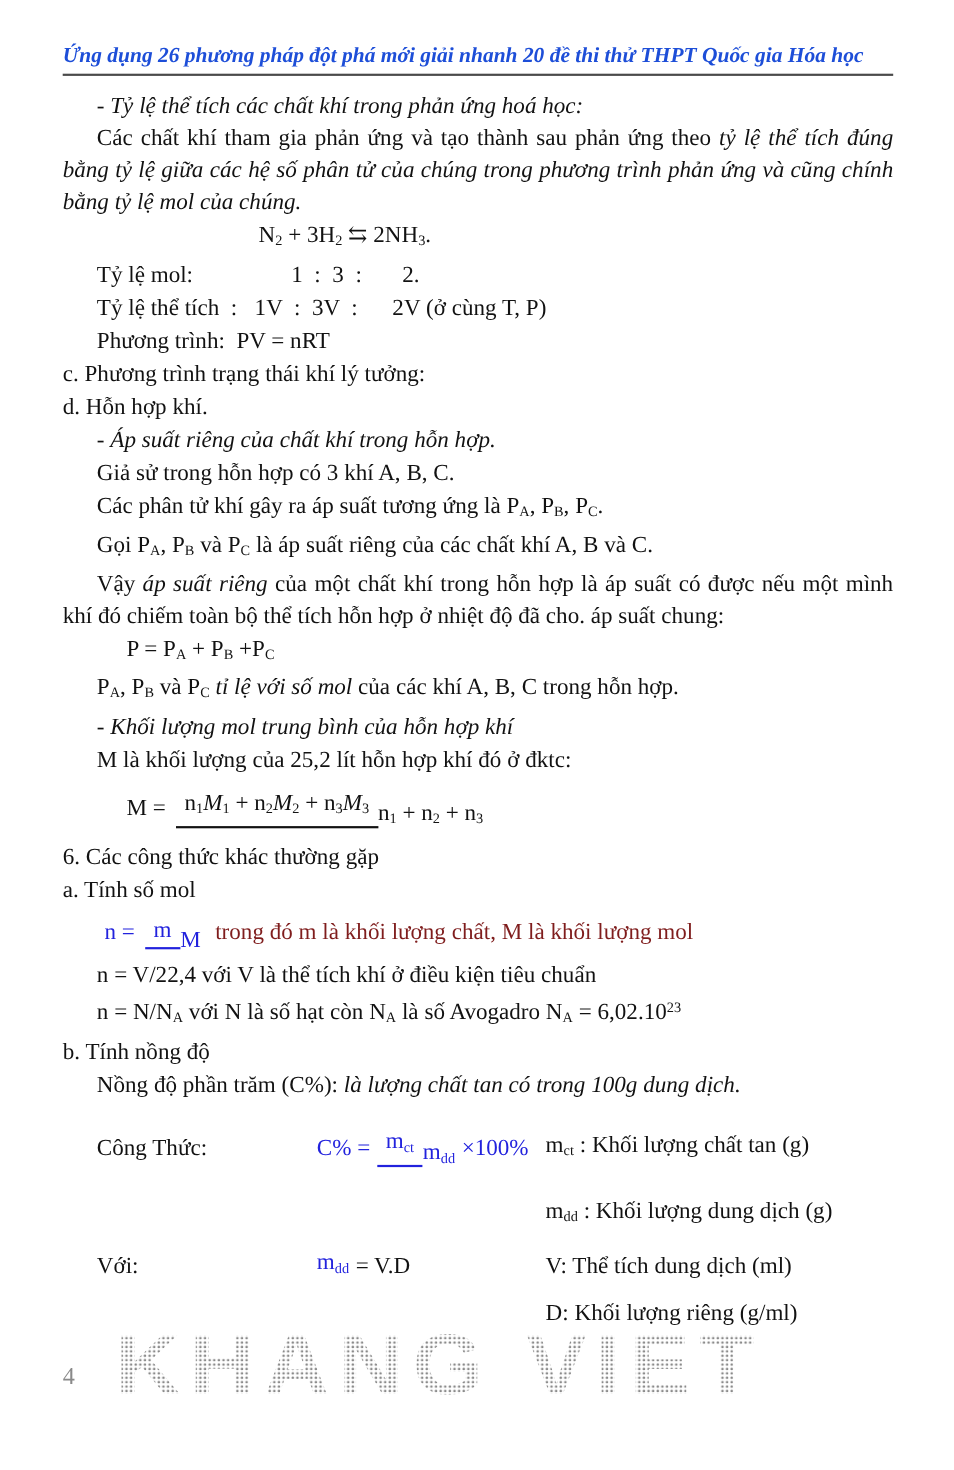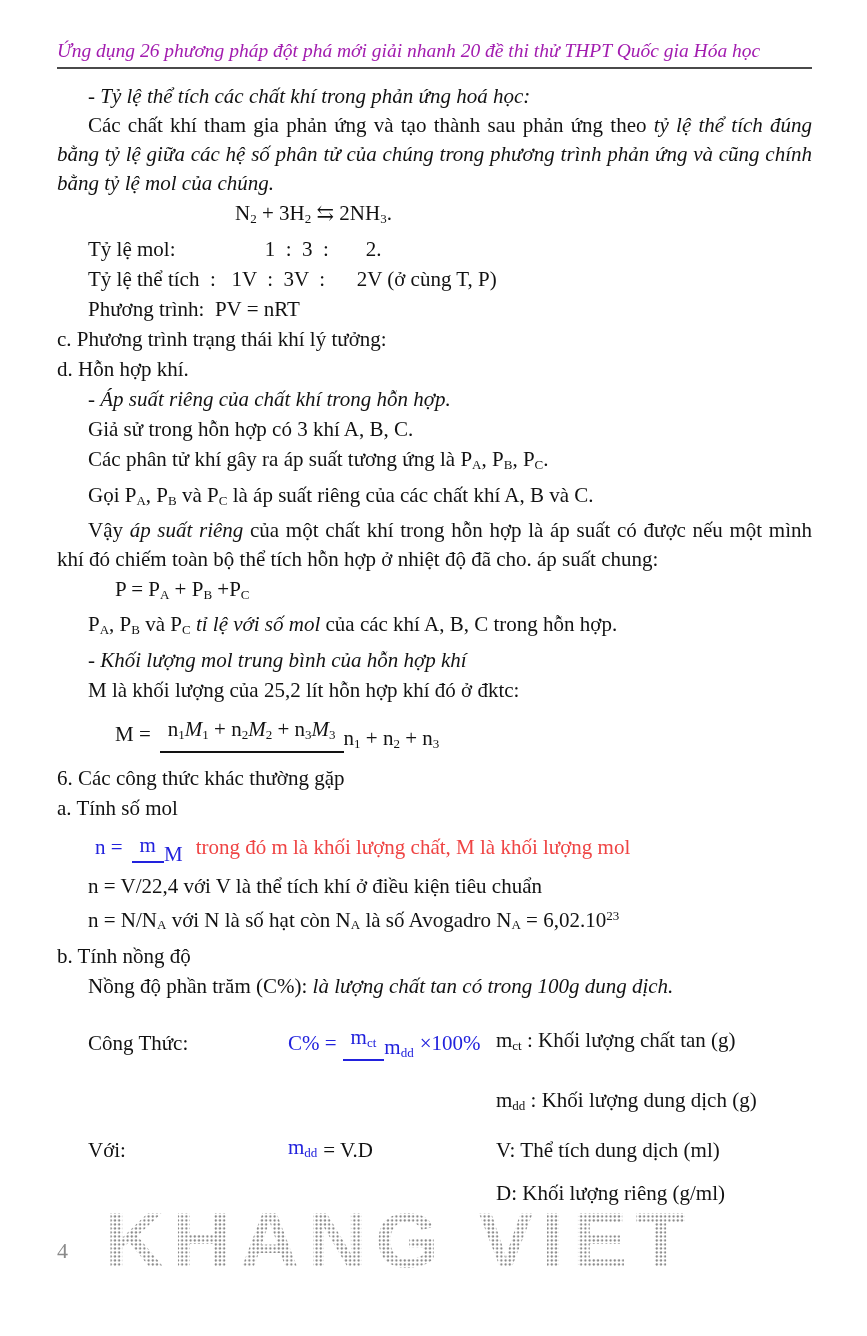--- a/index.html
+++ b/index.html
@@ -2,21 +2,21 @@
 <html><head>
 <meta charset="utf-8">
 <style>
   html,body { margin:0; padding:0; background:#ffffff; }
   .page {
     position:relative; width:867px; height:1336px; background:#ffffff;
     font-family:"Liberation Serif","DejaVu Serif",serif;
     font-size:21px; color:#121212; overflow:hidden;
   }
   .header { margin:40px 55px 0 57px; padding-bottom:5px; border-bottom:2px solid #4a4a4a; }
-  .header-title { font-size:19.5px; font-weight:normal; font-style:italic; color:#a21caf; }
+  .header-title { font-size:19.5px; font-weight:bold; font-style:italic; color:#1d4ed8; }
 
   .line { line-height:30px; }
   .para { margin:0 55px 0 57px; text-align:justify; text-indent:31px; line-height:29px; }
   .ml0 { margin-left:57px; }
   .ml1 { margin-left:88px; }
   .ml2 { margin-left:115px; }
   .mleq { margin-left:235px; }
   .mt12 { margin-top:12px; }
   .bd { font-weight:normal; }
   .it { font-style:italic; }
@@ -26,21 +26,21 @@
   .sb { font-size:0.62em; vertical-align:-0.22em; }
   .sp { font-size:0.62em; vertical-align:0.5em; }
 
   .frac { display:inline-flex; align-items:center; text-align:center; line-height:26px; }
   .frac .num { padding:0 8px 3px; border-bottom:2px solid currentColor; }
   .frac .den { padding-top:14px; }
 
   .formula-row { display:flex; align-items:center; gap:9px; }
   .mfrac-row { margin:6px 0 6px 115px; line-height:28px; }
   .nmol-row { margin:4px 0 4px 95px; line-height:26px; }
-  .nmol-row .tail { color:#ef4444; margin-left:4px; }
+  .nmol-row .tail { color:#7f1d1d; margin-left:4px; }
 
   .cols { display:flex; align-items:center; margin-left:88px; line-height:30px; }
   .col-label { width:200px; flex:none; }
   .col-formula { width:208px; flex:none; display:flex; align-items:center; gap:6px; }
   .col-spacer { width:408px; flex:none; }
   .col-right { flex:1; }
   .row-congthuc { margin-top:8px; min-height:68px; }
   .row-mdd { margin-top:8px; }
   .row-voi { margin-top:12px; }
   .row-d { margin-top:10px; }

